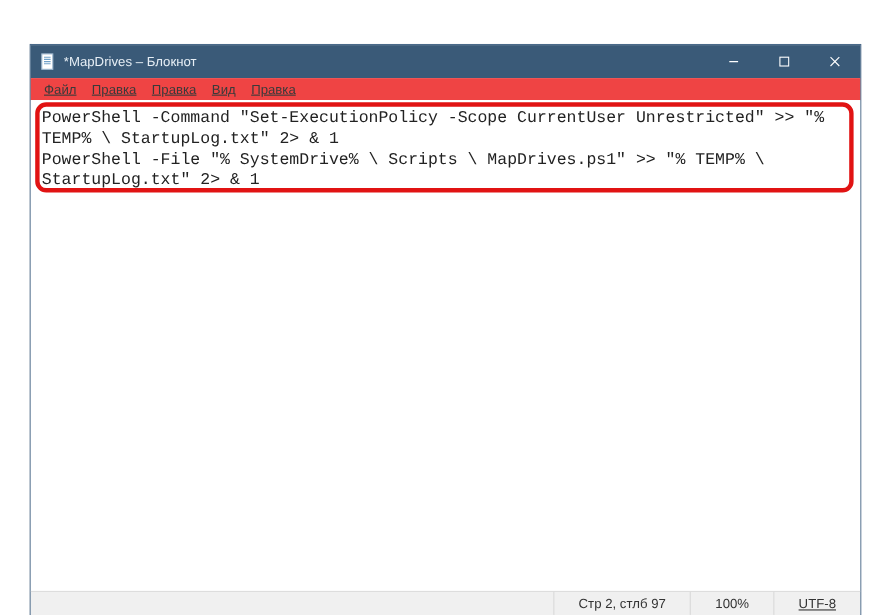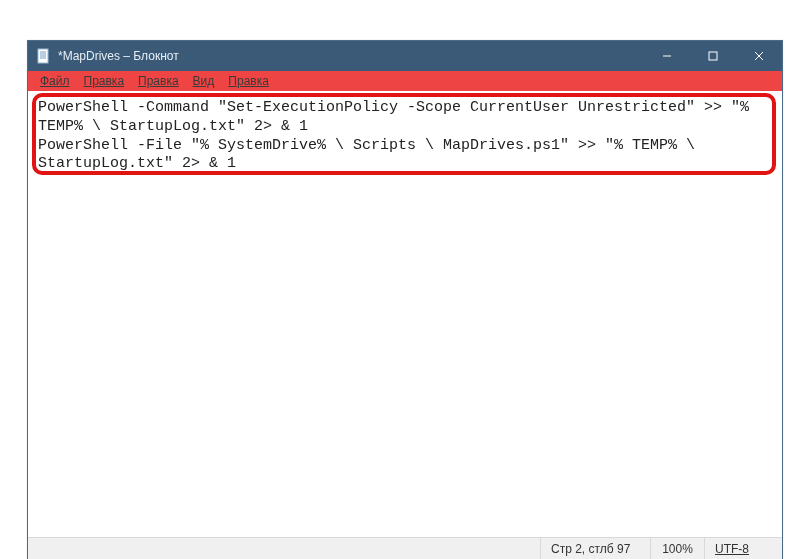--- a/index.html
+++ b/index.html
@@ -105,21 +105,21 @@
       background: #f0f0f0;
       border-top: 1px solid #d9d9d9;
       display: flex;
       align-items: stretch;
       font-size: 12px;
       color: #333;
     }
     .status-cell {
       display: flex;
       align-items: center;
-      padding: 0 10px;
+      padding: 0 22px;
       border-left: 1px solid #d9d9d9;
       white-space: nowrap;
     }
     .status-cell:first-child { border-left: 0; }
     .status-spacer { flex: 1; }
     
     .sc-pos   { min-width: 110px; }
     .sc-zoom  { min-width: 54px; text-align:right; justify-content:center; }
     .sc-eol   { min-width: 110px; }
     .sc-enc   { min-width: 78px; text-decoration: underline; }

